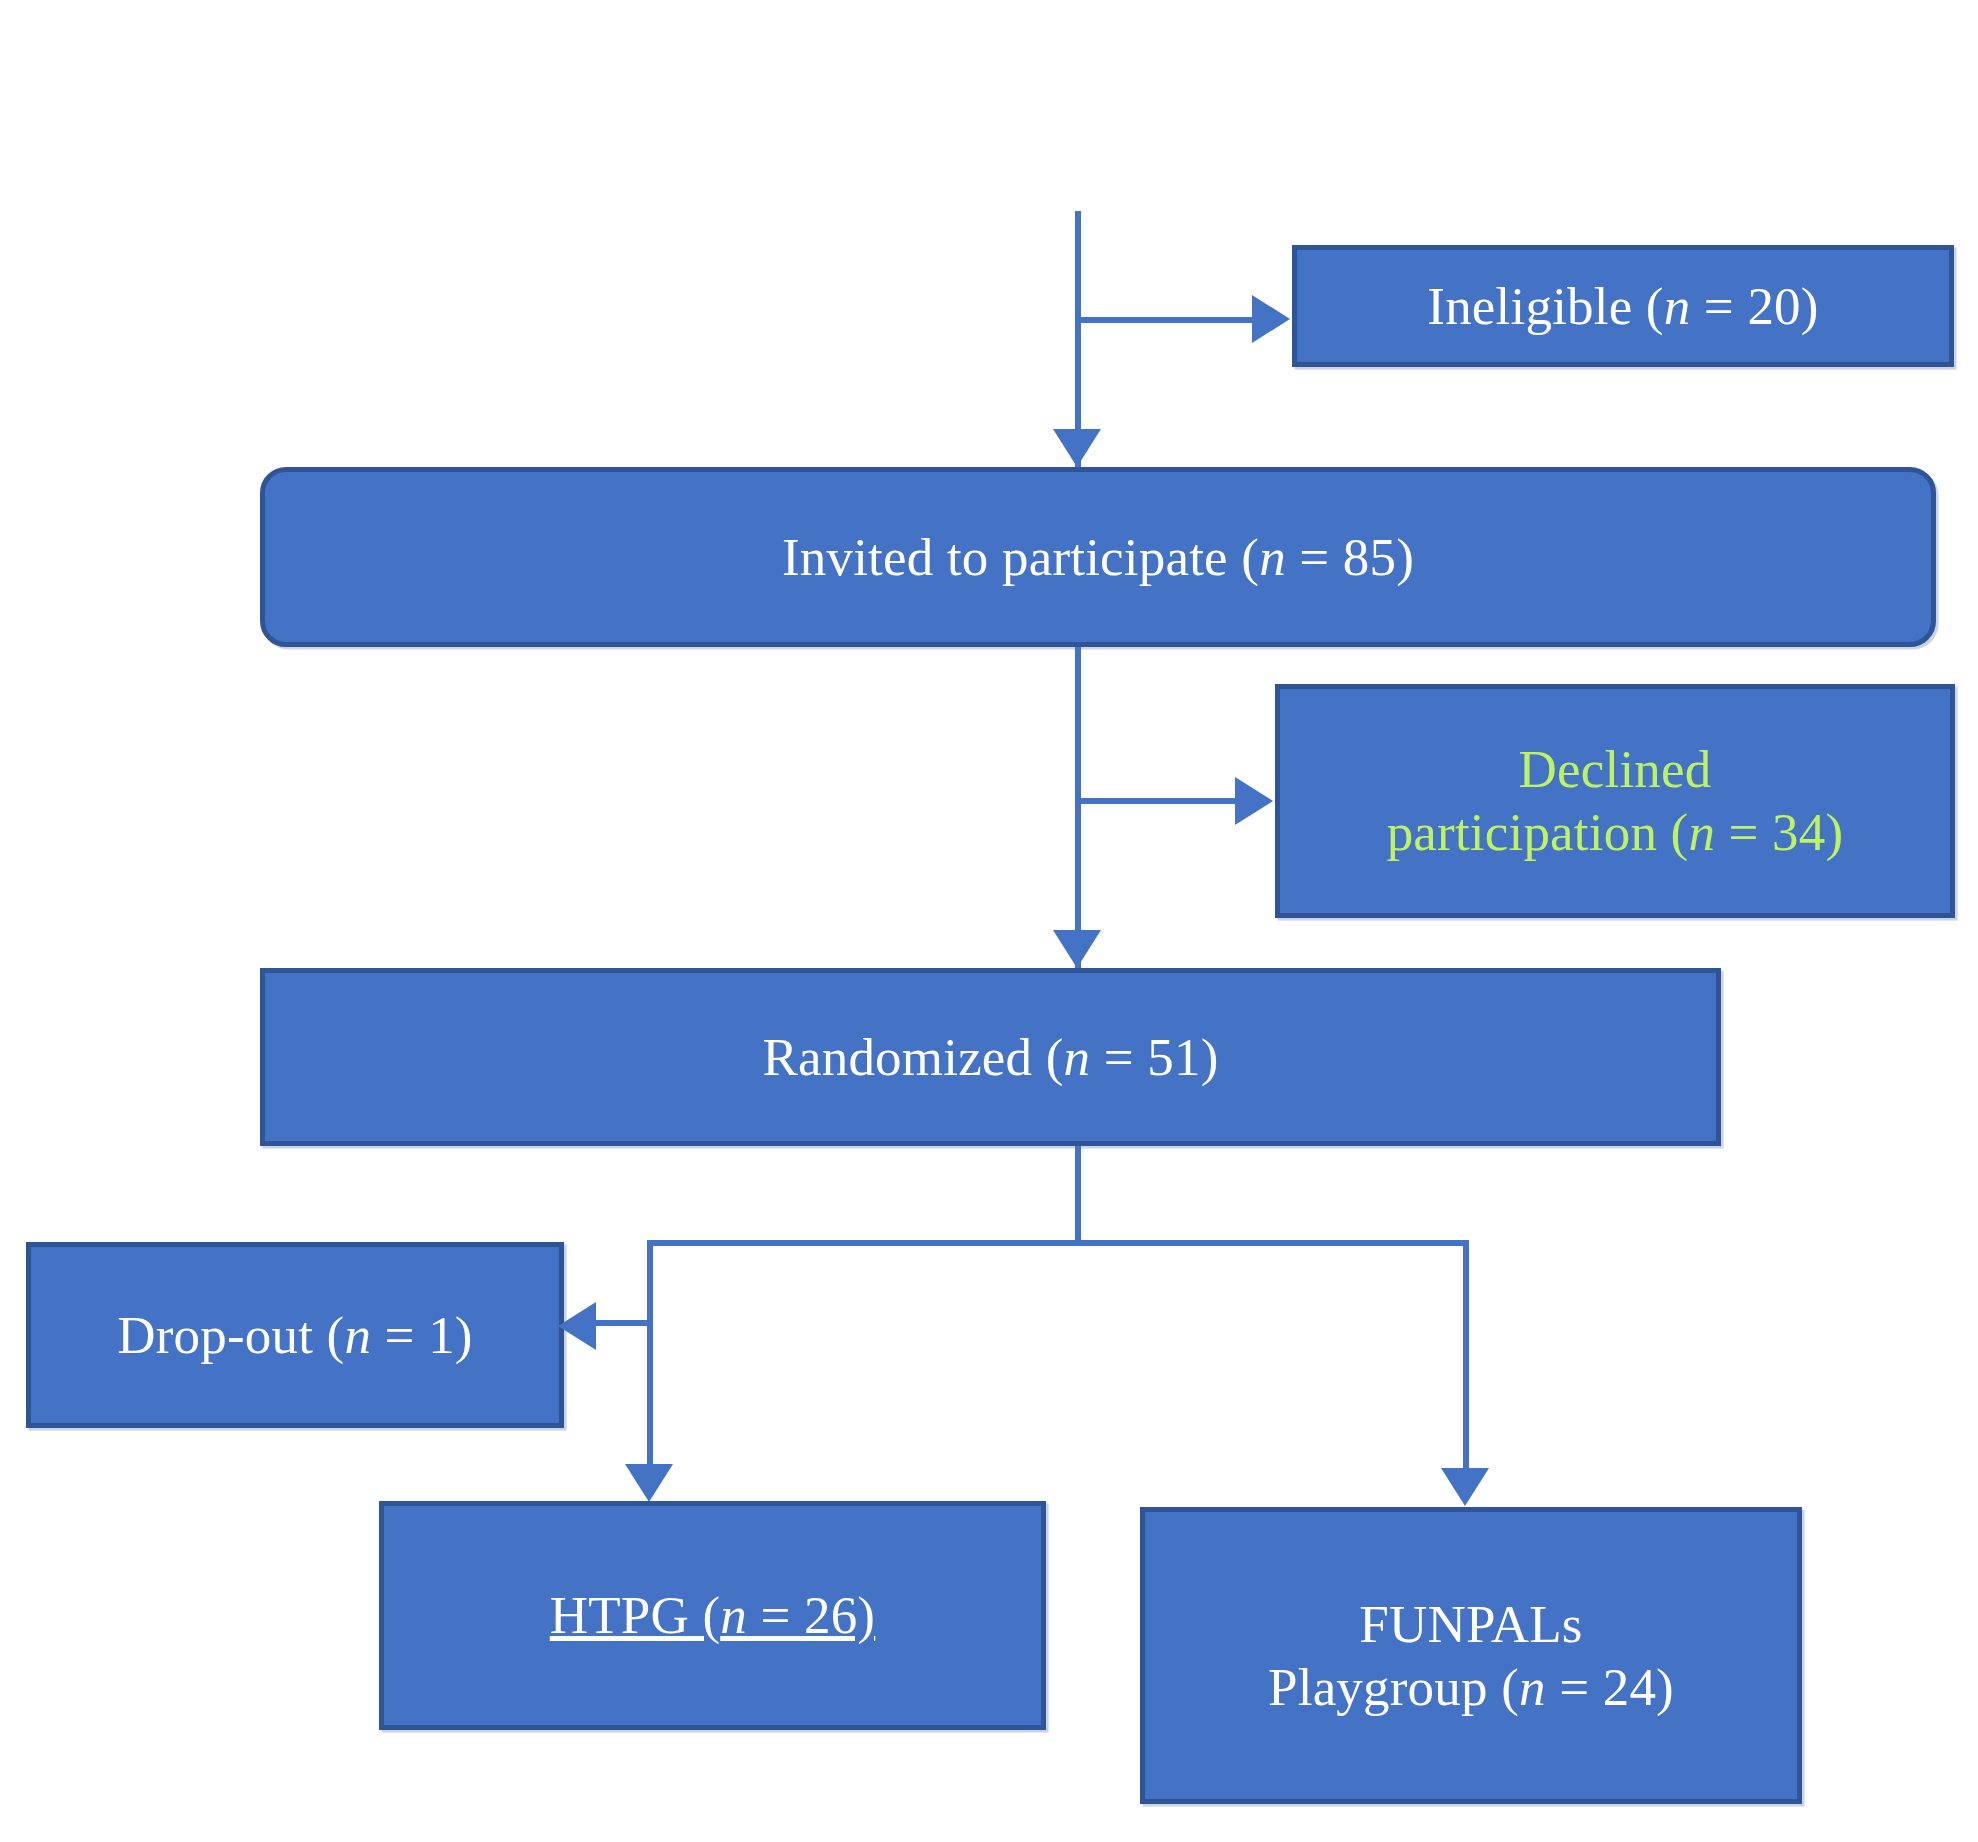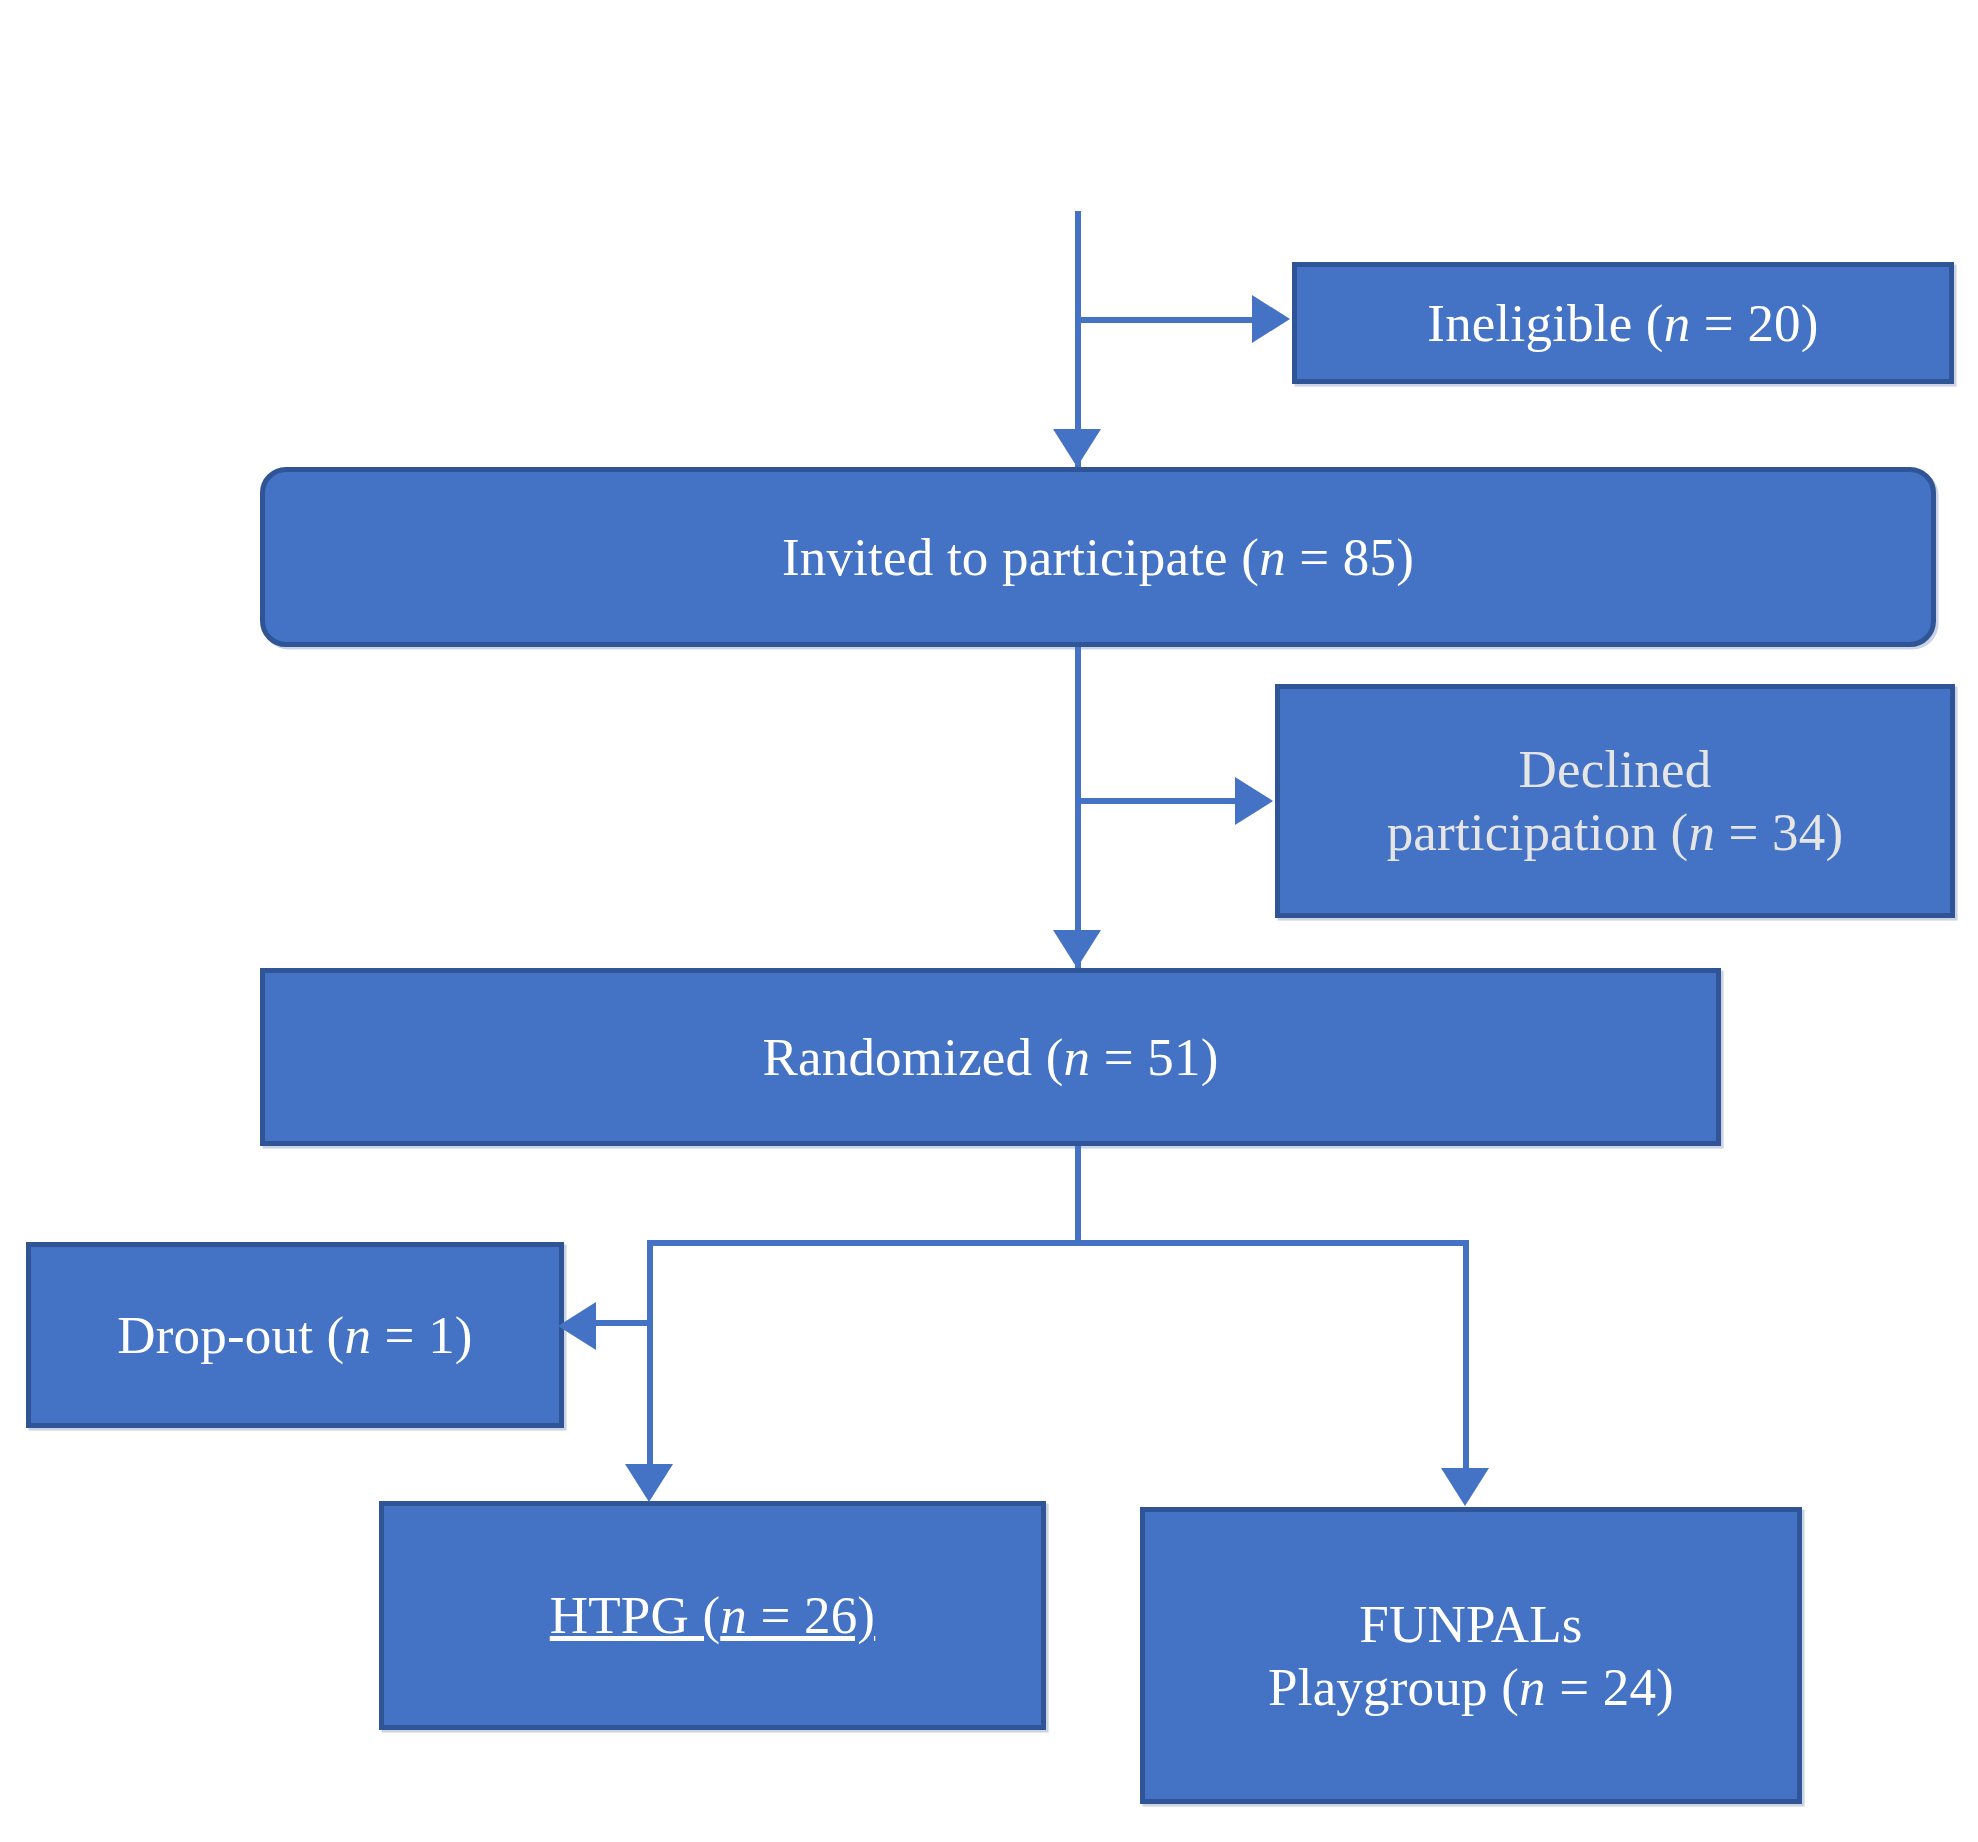--- a/index.html
+++ b/index.html
@@ -59,21 +59,21 @@
   .arrow-left {
     position: absolute;
     width: 0; height: 0;
     border-top: 24px solid transparent;
     border-bottom: 24px solid transparent;
     border-right: 38px solid #4472C4;
   }
 
   
   #node-screened      { left: 260px;  top: 29px;   width: 1676px; height: 182px; }
-  #node-ineligible    { left: 1292px; top: 262px;  width: 662px;  height: 122px; }
+  #node-ineligible    { left: 1292px; top: 245px;  width: 662px;  height: 122px; }
   #node-invited       { left: 260px;  top: 467px;  width: 1676px; height: 180px; border-radius: 26px; }
   #node-declined      { left: 1275px; top: 684px;  width: 680px;  height: 234px; }
   #node-randomized    { left: 260px;  top: 968px; width: 1461px; height: 178px; }
   #node-dropout       { left: 26px;   top: 1242px; width: 538px;  height: 186px; }
   #node-htpg          { left: 379px;  top: 1501px; width: 667px;  height: 229px; text-decoration: underline; }
   #node-funpals       { left: 1140px; top: 1507px; width: 662px;  height: 297px; }
 
   
   
   #c1-trunk      { left: 1075px; top: 211px;  height: 256px; }
@@ -107,21 +107,21 @@
 
 
   <div class="node" id="node-ineligible" style="background: rgb(68, 114, 196); border-color: rgb(47, 85, 151); color: rgb(255, 255, 255);">
     <span class="txt">Ineligible (<i class="n">n</i> = 20)</span>
   </div>
 
   <div class="node" id="node-invited" style="background: rgb(68, 114, 196); border-color: rgb(47, 85, 151); color: rgb(255, 255, 255);">
     <span class="txt">Invited to participate (<i class="n">n</i> = 85)</span>
   </div>
 
-  <div class="node" id="node-declined" style="background: rgb(68, 114, 196); border-color: rgb(47, 85, 151); color: #e5e5e5;">
+  <div class="node" id="node-declined" style="background: rgb(68, 114, 196); border-color: rgb(47, 85, 151); color: #bef264;">
     <span class="txt">Declined<br>participation (<i class="n">n</i> = 34)</span>
   </div>
 
   <div class="node" id="node-randomized" style="background: rgb(68, 114, 196); border-color: rgb(47, 85, 151); color: rgb(255, 255, 255);">
     <span class="txt">Randomized (<i class="n">n</i> = 51)</span>
   </div>
 
   <div class="node" id="node-dropout" style="background: rgb(68, 114, 196); border-color: rgb(47, 85, 151); color: #ffffff;">
     <span class="txt">Drop-out (<i class="n">n</i> = 1)</span>
   </div>

